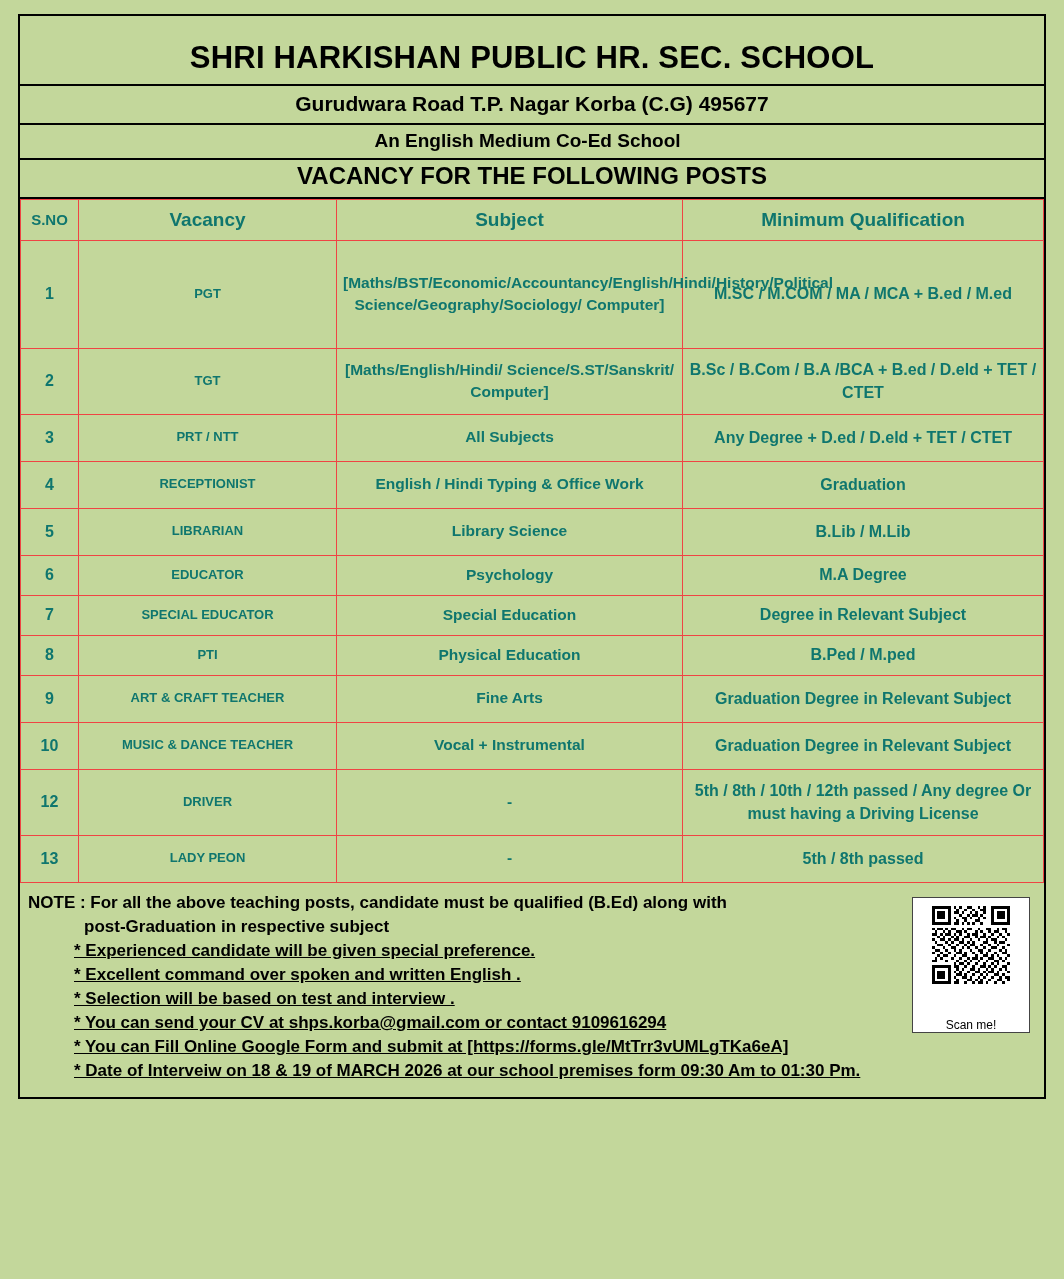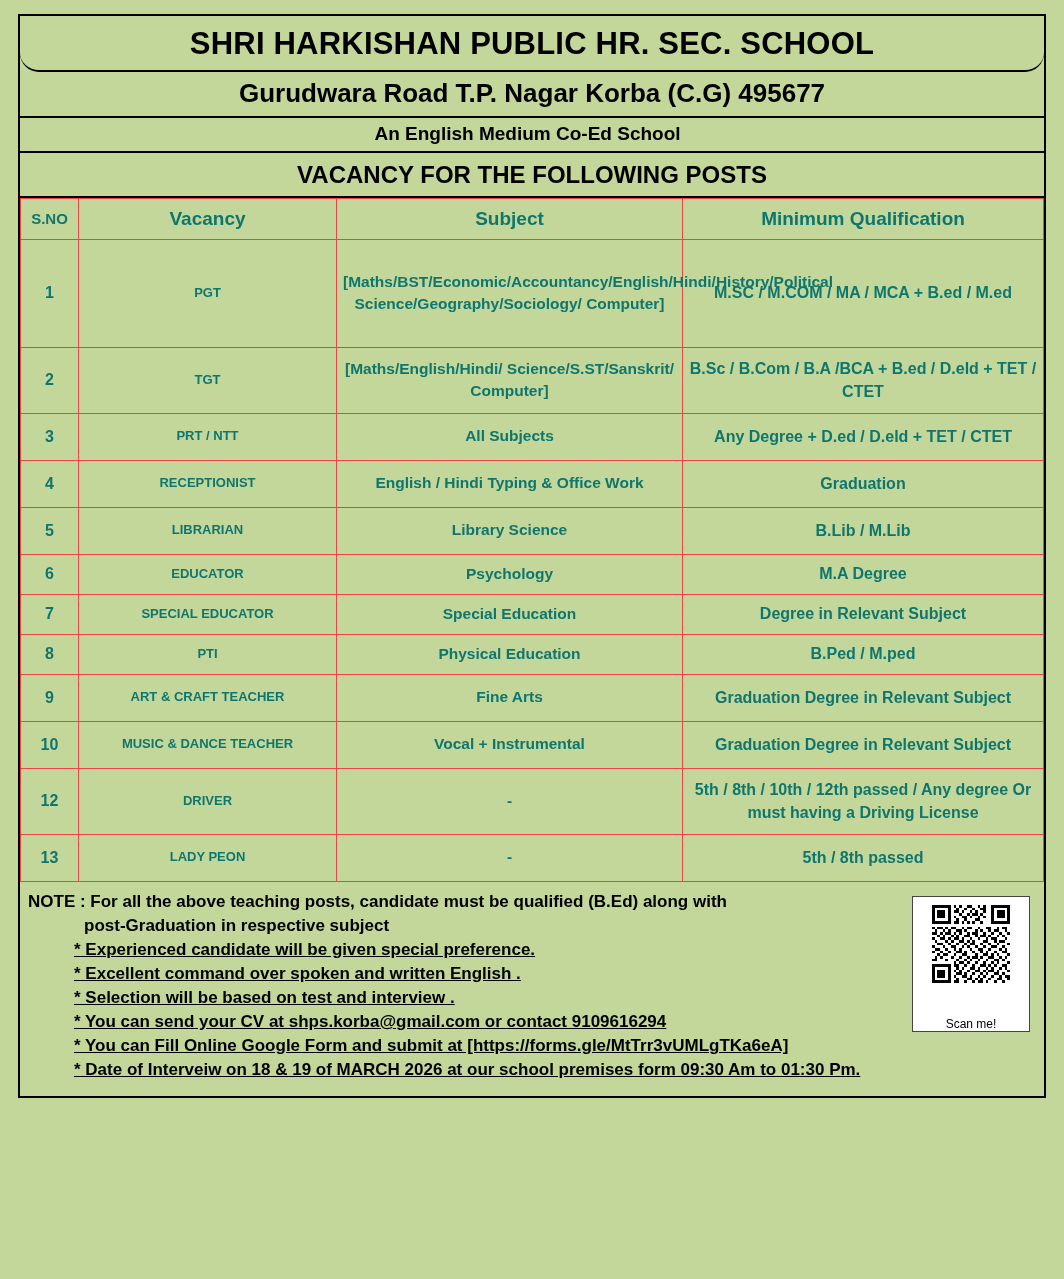--- a/index.html
+++ b/index.html
@@ -29,38 +29,37 @@
   }
   .band {
     border-bottom: 2px solid #000;
     text-align: center;
     box-sizing: border-box;
   }
   .title-main {
     font-size: 31px;
     font-weight: bold;
     letter-spacing: 0.2px;
-    padding: 12px 4px 9px 4px;
+    padding: 26px 4px 9px 4px;
     line-height: 1.05;
-    border-radius: 19px;
   }
   .title-sub {
-    font-size: 26px;
+    font-size: 21px;
     font-weight: bold;
     padding: 6px 4px 7px 4px;
   }
   .title-sub2 {
     font-size: 19px;
     font-weight: bold;
     padding: 5px 13px 6px 4px;
   }
   .title-vac {
     font-size: 24px;
     font-weight: bold;
-    padding: 8px 4px 7px 4px;
+    padding: 2px 4px 7px 4px;
   }
   table.vac {
     width: 100%;
     border-collapse: collapse;
     table-layout: fixed;
   }
   table.vac th, table.vac td {
     border: 1px solid #ef4444;
     text-align: center;
     vertical-align: middle;

